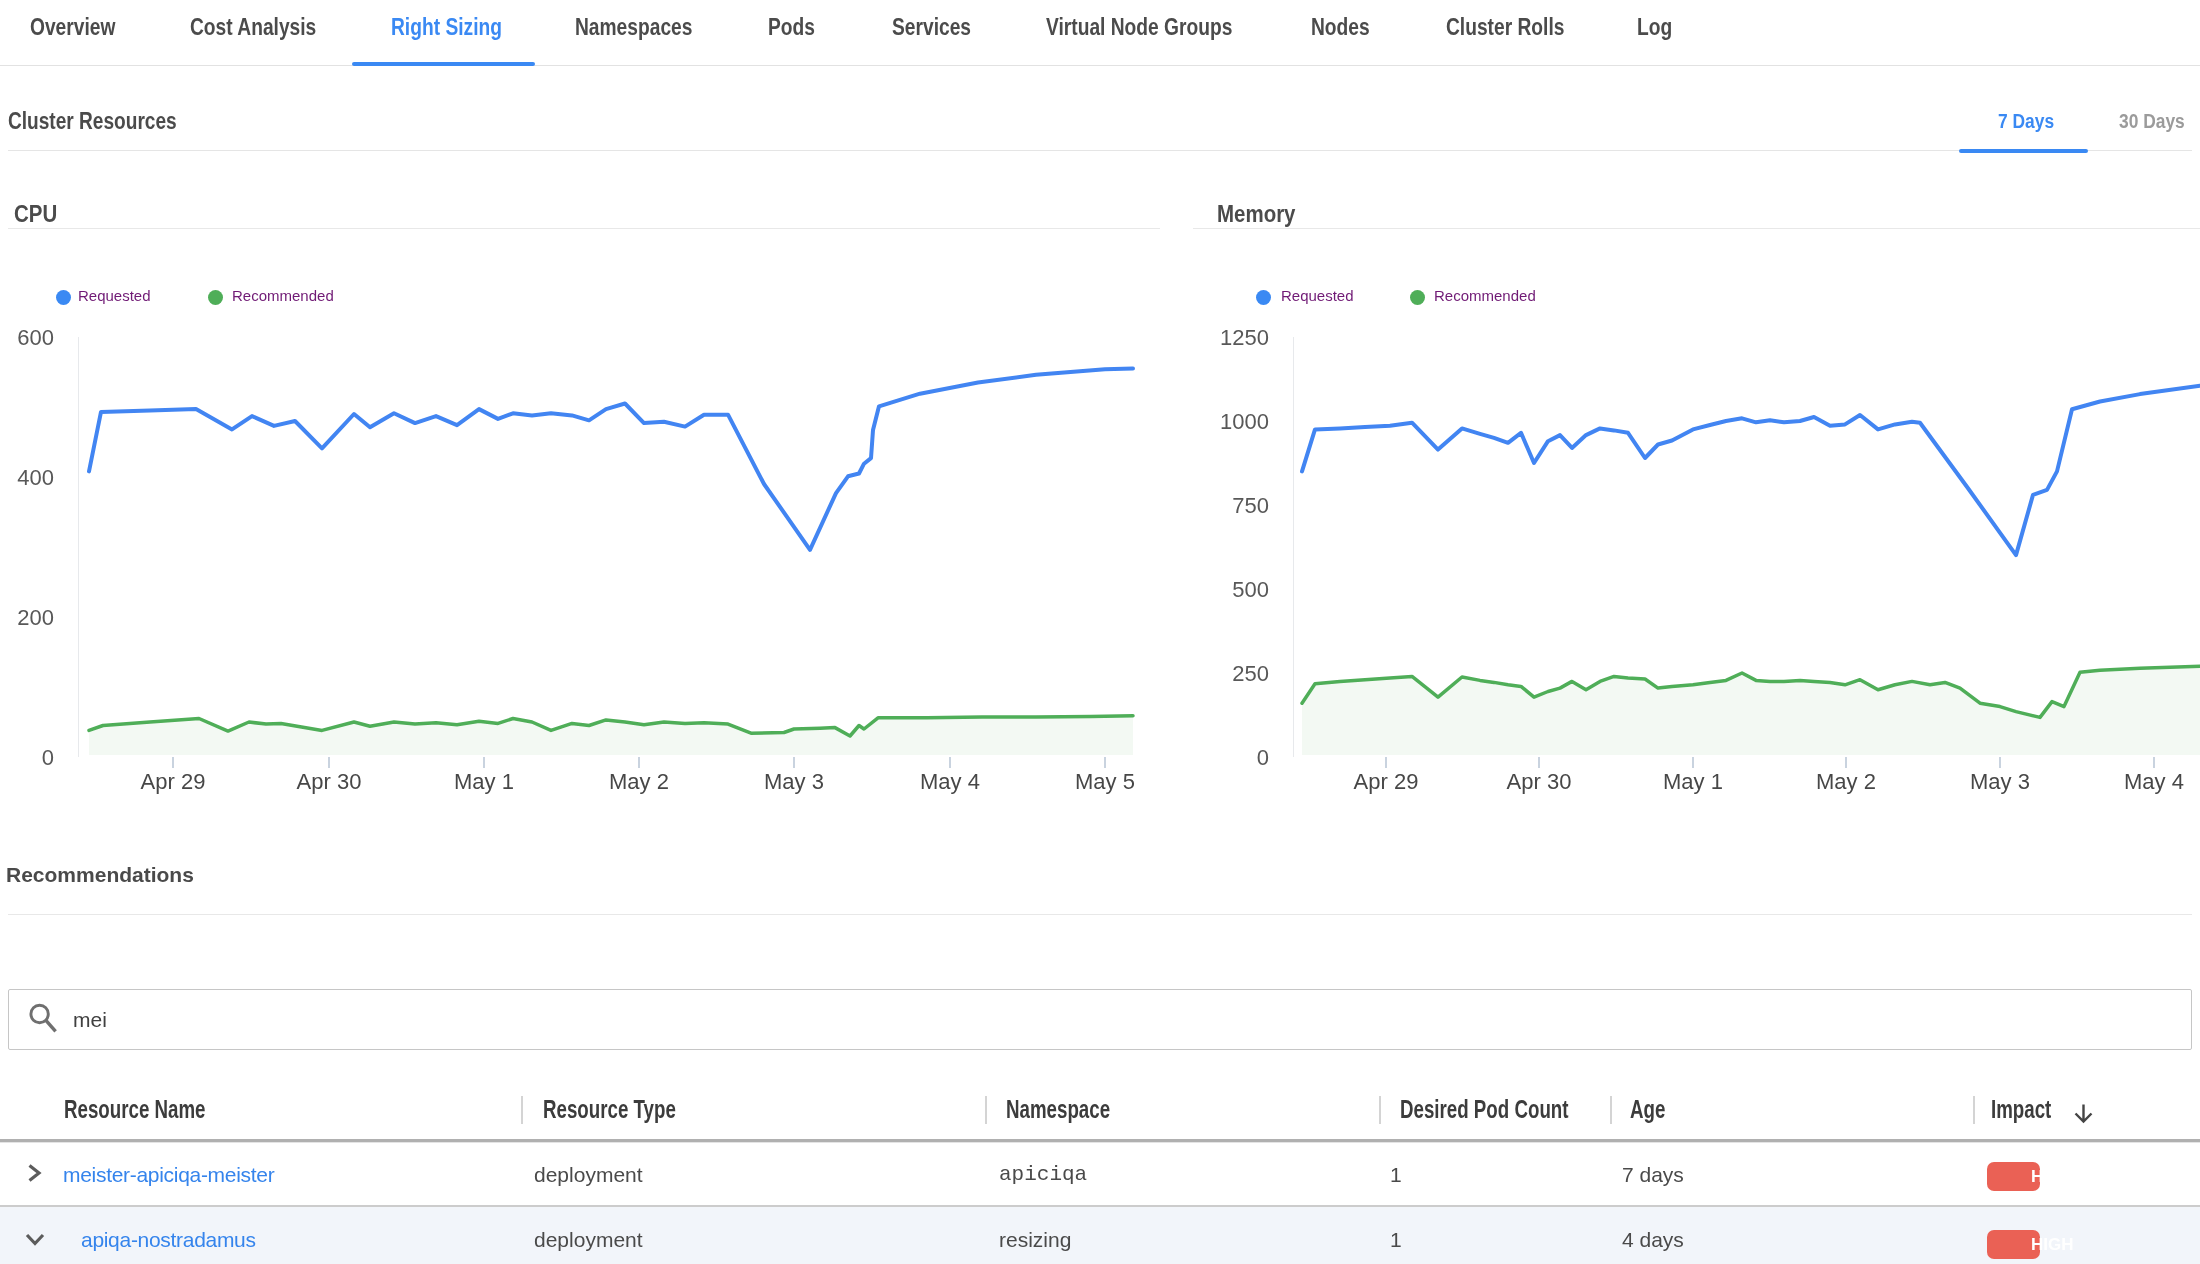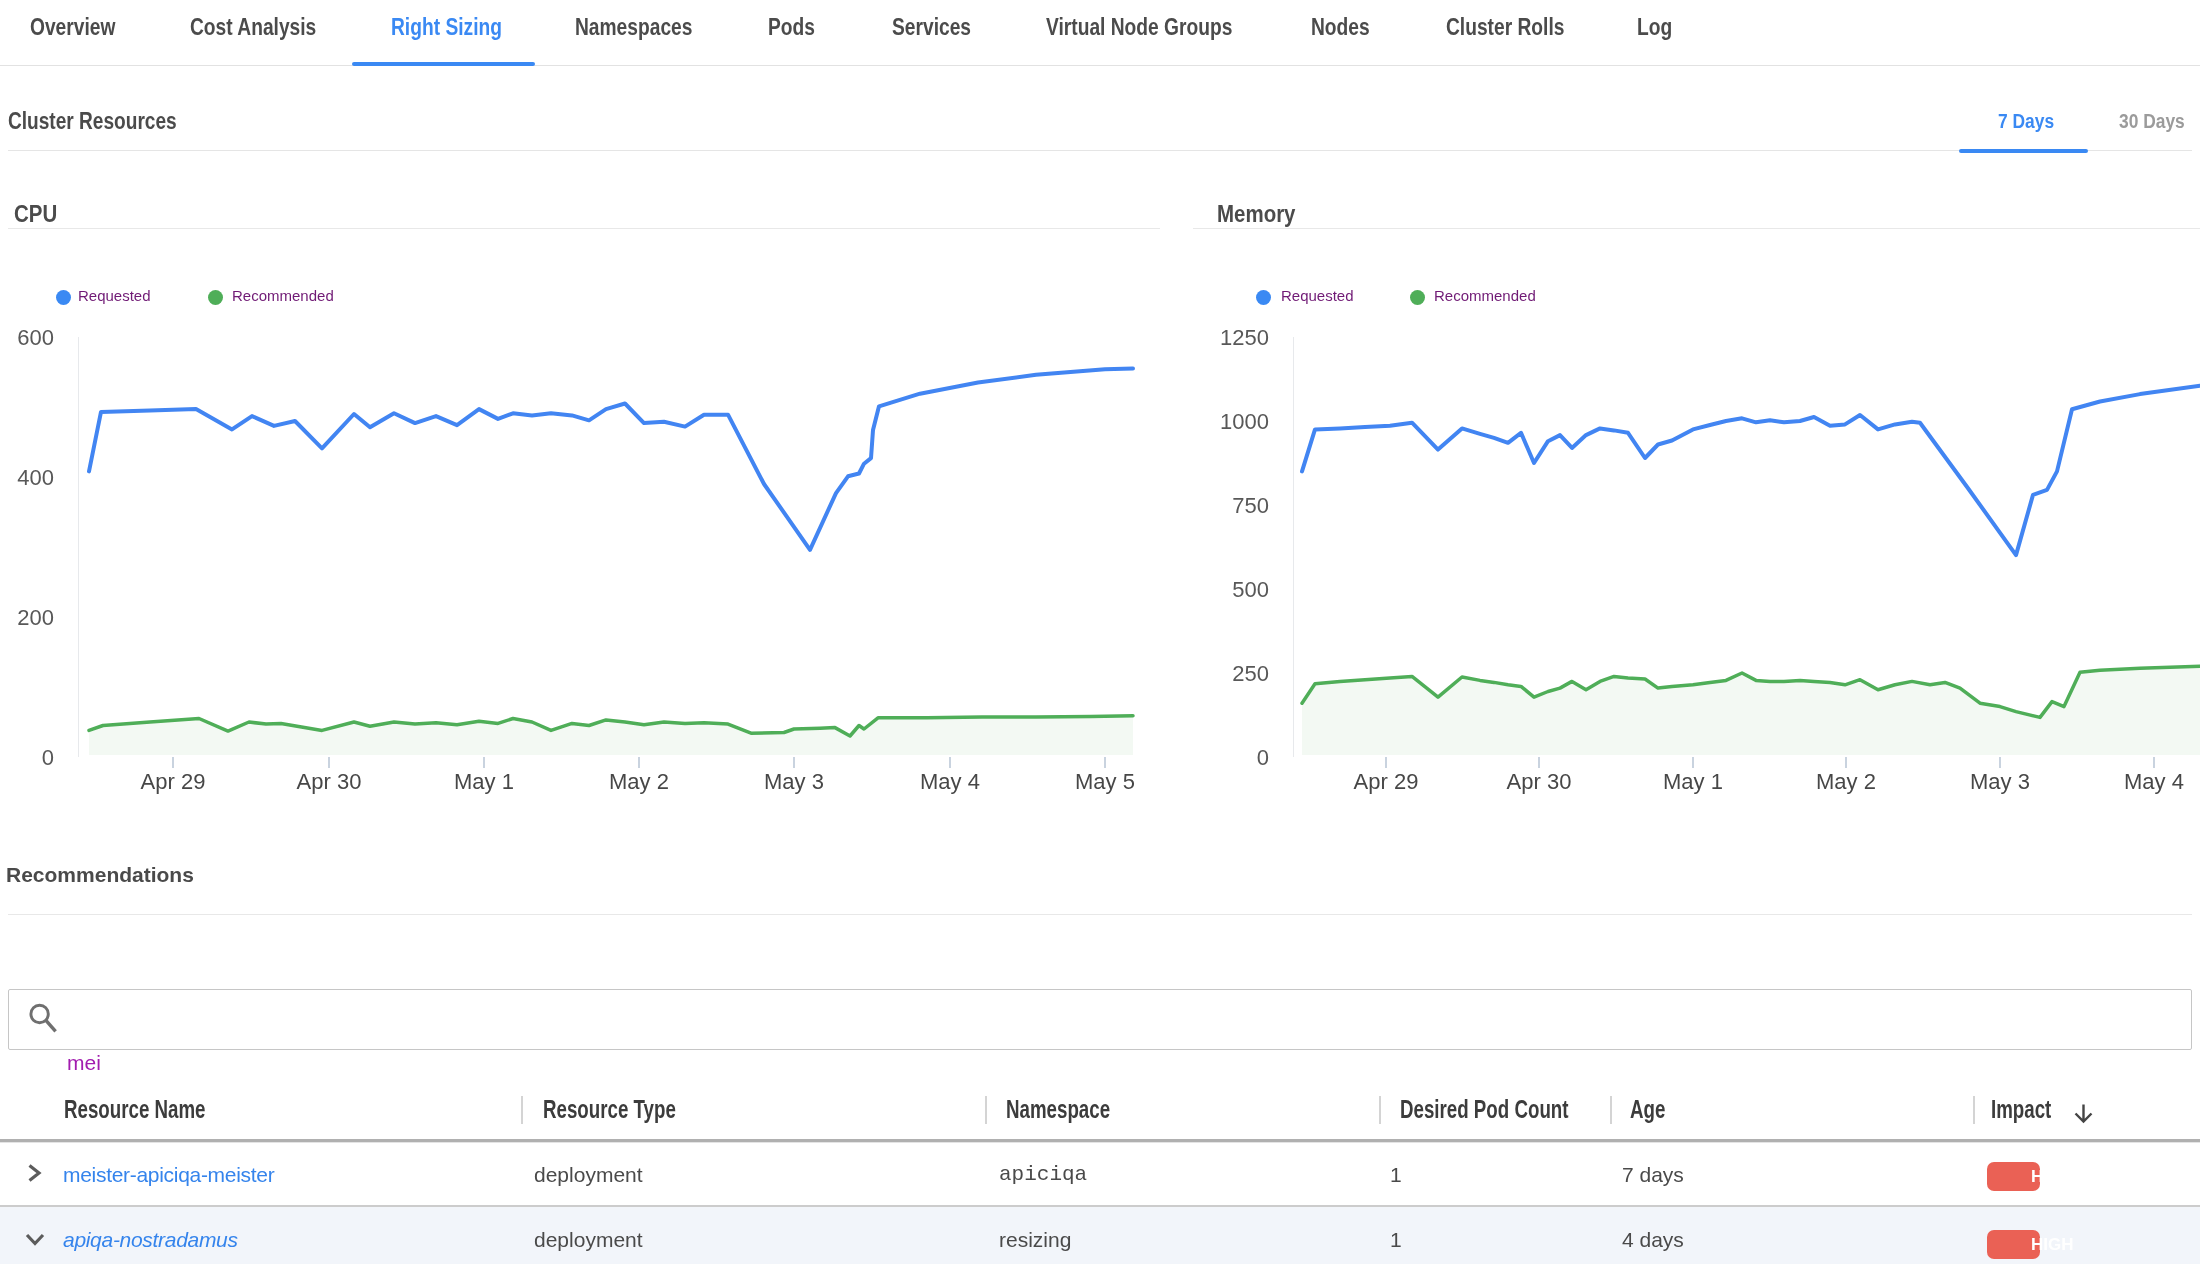--- a/index.html
+++ b/index.html
@@ -103,21 +103,21 @@
 </svg>
 
 <span class="title" style="left:6px;top:863px;font-size:21px;font-weight:700;color:#4a4a4a;transform:none;">Recommendations</span>
 <div class="hline" style="left:8px;top:914px;width:2184px;background:#e8e8e8;"></div>
 
 <div class="abs" style="left:8px;top:989px;width:2184px;height:61px;border:1px solid #c6c6c6;border-radius:2px;"></div>
 <svg class="abs" style="left:26px;top:998px;" width="34" height="36" viewBox="0 0 34 36">
       <circle cx="13.6" cy="16" r="8.7" fill="none" stroke="#6f6f6f" stroke-width="2.9"></circle>
       <line x1="19.9" y1="22.3" x2="29.6" y2="33.4" stroke="#6f6f6f" stroke-width="3.4"></line>
     </svg>
-<span class="cell" style="left:67px;top:1008px;color:#a21caf;margin-top:43px;">mei</span>
+<span class="cell" style="left:73px;top:1008px;color:#404040;">mei</span>
 
 <span class="th" style="left:64px;top:1094px;">Resource Name</span>
 <div class="vsep" style="left:521px;top:1096px;height:28px;"></div>
 <span class="th" style="left:543px;top:1094px;">Resource Type</span>
 <div class="vsep" style="left:985px;top:1096px;height:28px;"></div>
 <span class="th" style="left:1006px;top:1094px;">Namespace</span>
 <div class="vsep" style="left:1379px;top:1096px;height:28px;"></div>
 <span class="th" style="left:1400px;top:1094px;">Desired Pod Count</span>
 <div class="vsep" style="left:1610px;top:1096px;height:28px;"></div>
 <span class="th" style="left:1630px;top:1094px;">Age</span>
@@ -137,19 +137,19 @@
 <span class="cell" style="left:999px;top:1163px;font-family:Liberation Mono, monospace;">apiciqa</span>
 <span class="cell" style="left:1390px;top:1163px;">1</span>
 <span class="cell" style="left:1622px;top:1163px;">7 days</span>
 <div class="badge" style="left:1987px;top:1162px;">HIGH</div>
 <div class="abs" style="left:0px;top:1205px;width:2200px;height:2px;background:#cccccc;"></div>
 
 <div class="abs" style="left:0px;top:1207px;width:2200px;height:57px;background:#f2f5fa;"></div>
 <svg class="abs" style="left:24px;top:1232px;" width="22" height="16" viewBox="0 0 22 16">
       <path d="M3 3 L11 11.5 L19 3" fill="none" stroke="#5c5c5c" stroke-width="3.2"></path>
     </svg>
-<span class="cell link" style="left:63px;top:1228px;font-style:italic;">apiqa-nostradamus</span>
+<span class="cell link" style="left:81px;top:1228px;">apiqa-nostradamus</span>
 <span class="cell" style="left:534px;top:1228px;">deployment</span>
 <span class="cell" style="left:999px;top:1228px;">resizing</span>
 <span class="cell" style="left:1390px;top:1228px;">1</span>
 <span class="cell" style="left:1622px;top:1228px;">4 days</span>
 <div class="badge" style="left:1987px;top:1230px;">HIGH</div>
 
 </div>
 </body></html>

